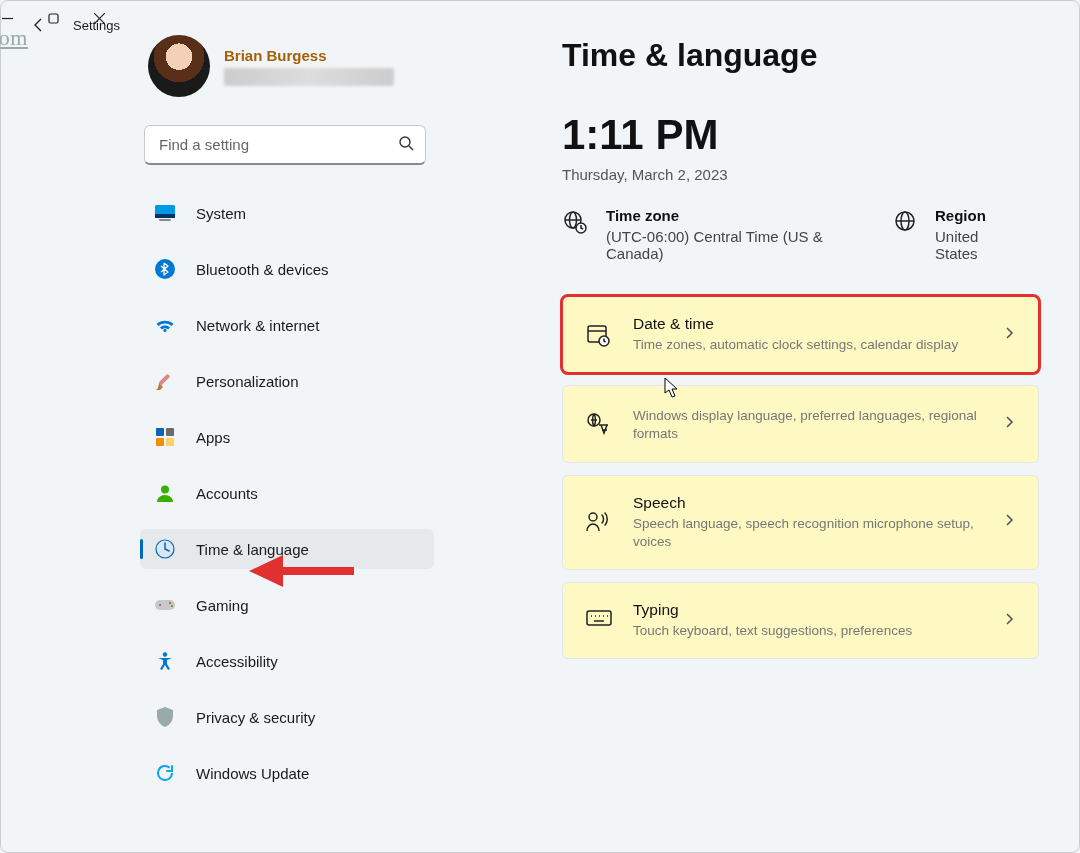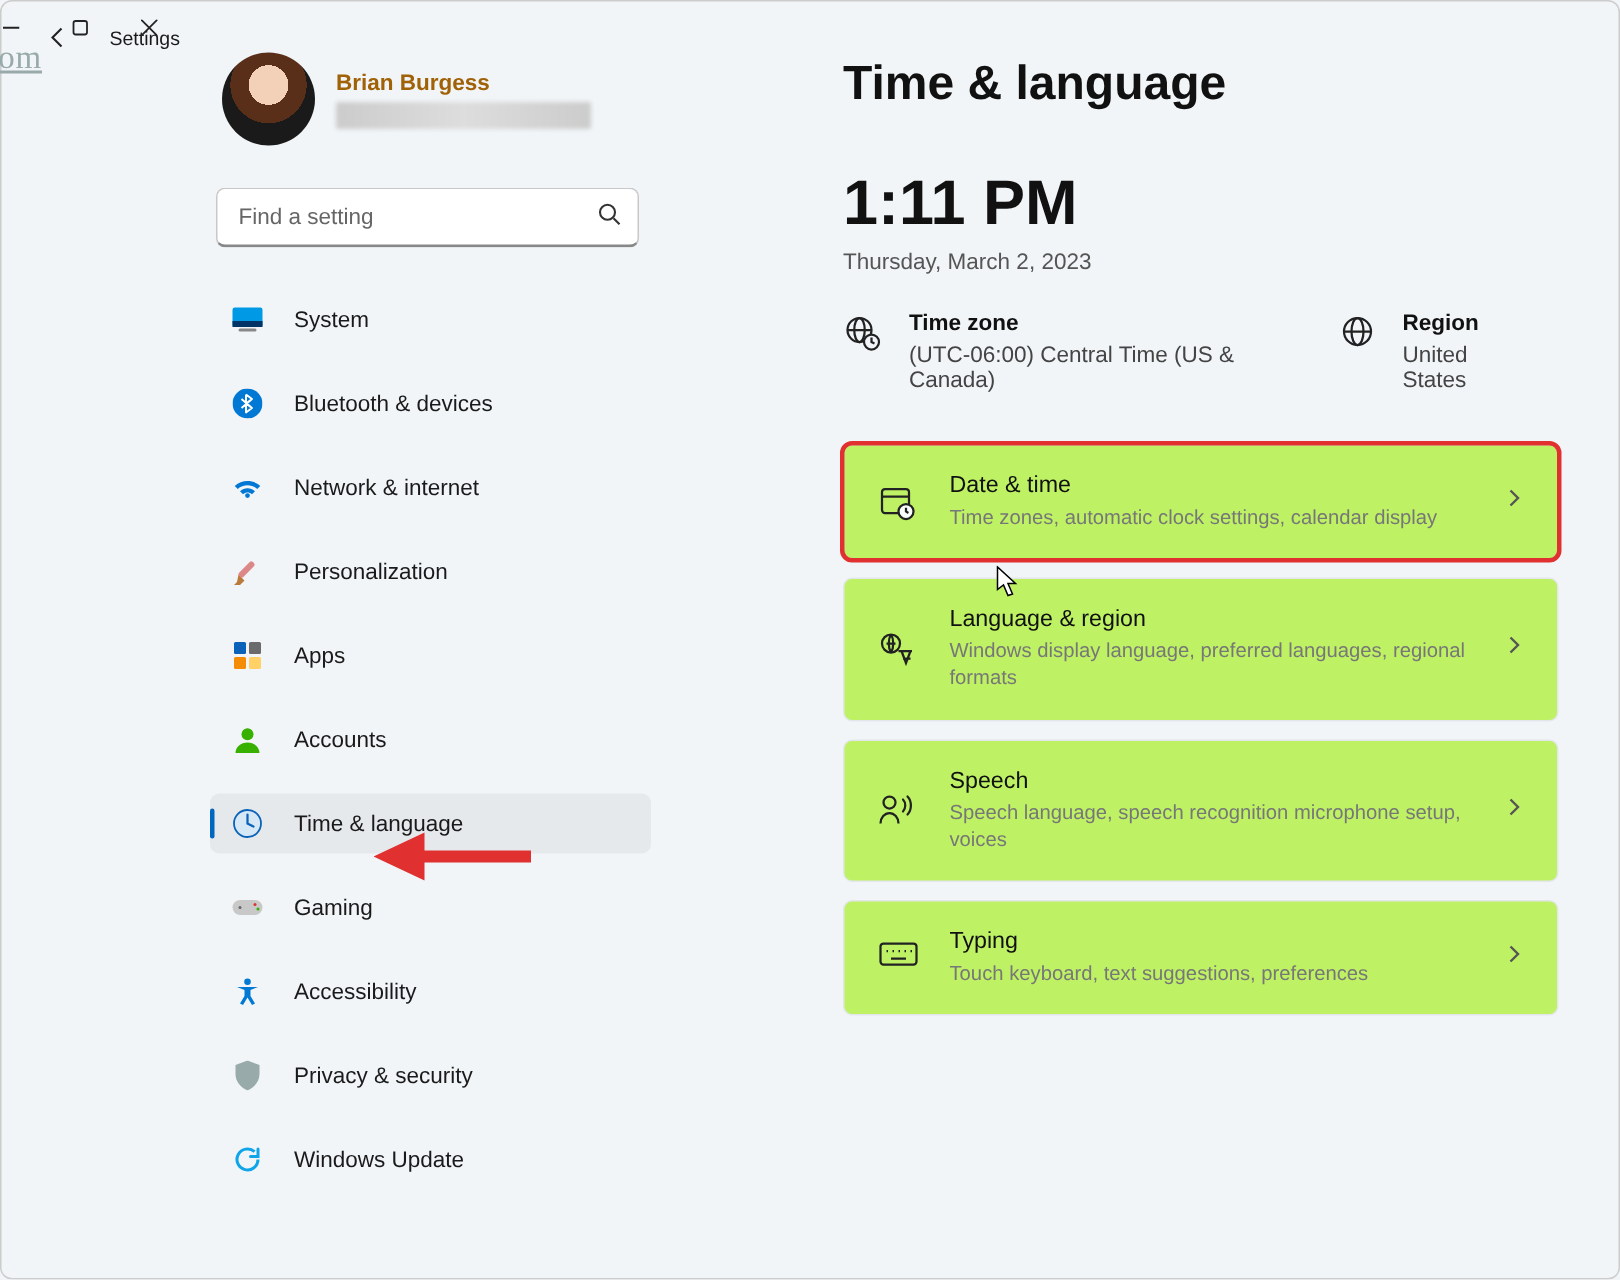--- a/index.html
+++ b/index.html
@@ -170,21 +170,21 @@
   .info-block {
     display: flex;
     gap: 18px;
     align-items: flex-start;
   }
   .info-icon { width: 26px; height: 26px; color: #222; margin-top: 2px; }
   .info-label { font-weight: 600; font-size: 15px; color: #111; }
   .info-value { font-size: 15px; color: #444; margin-top: 4px; }
 
   .card {
-    background: #bef264;
+    background: #fef9c3;
     border: 1px solid #e3e6ea;
     border-radius: 6px;
     padding: 18px 22px;
     display: flex;
     align-items: center;
     gap: 22px;
     margin-bottom: 12px;
     position: relative;
   }
   .card.highlight {
@@ -443,21 +443,20 @@
 
       <div class="card">
         <span class="card-icon">
           <svg width="26" height="26" viewBox="0 0 26 26" fill="none" stroke="#222" stroke-width="1.5">
               <circle cx="9" cy="9" r="6"></circle>
               <path d="M6 9h6M9 3c2 3 2 9 0 12M9 3c-2 3-2 9 0 12"></path>
               <path d="M14 14h9M16 14l3 8 3-8M17 19h5"></path>
             </svg>
         </span>
         <div class="card-text">
-          <div class="card-title">Language &amp; region</div>
           <div class="card-desc">Windows display language, preferred languages, regional formats</div>
         </div>
         <span class="chevron">
           <svg width="14" height="14" viewBox="0 0 14 14" fill="none" stroke="#555" stroke-width="1.6">
               <path d="M5 2 L10 7 L5 12"></path>
             </svg>
         </span>
       </div>
 
       <div class="card">

